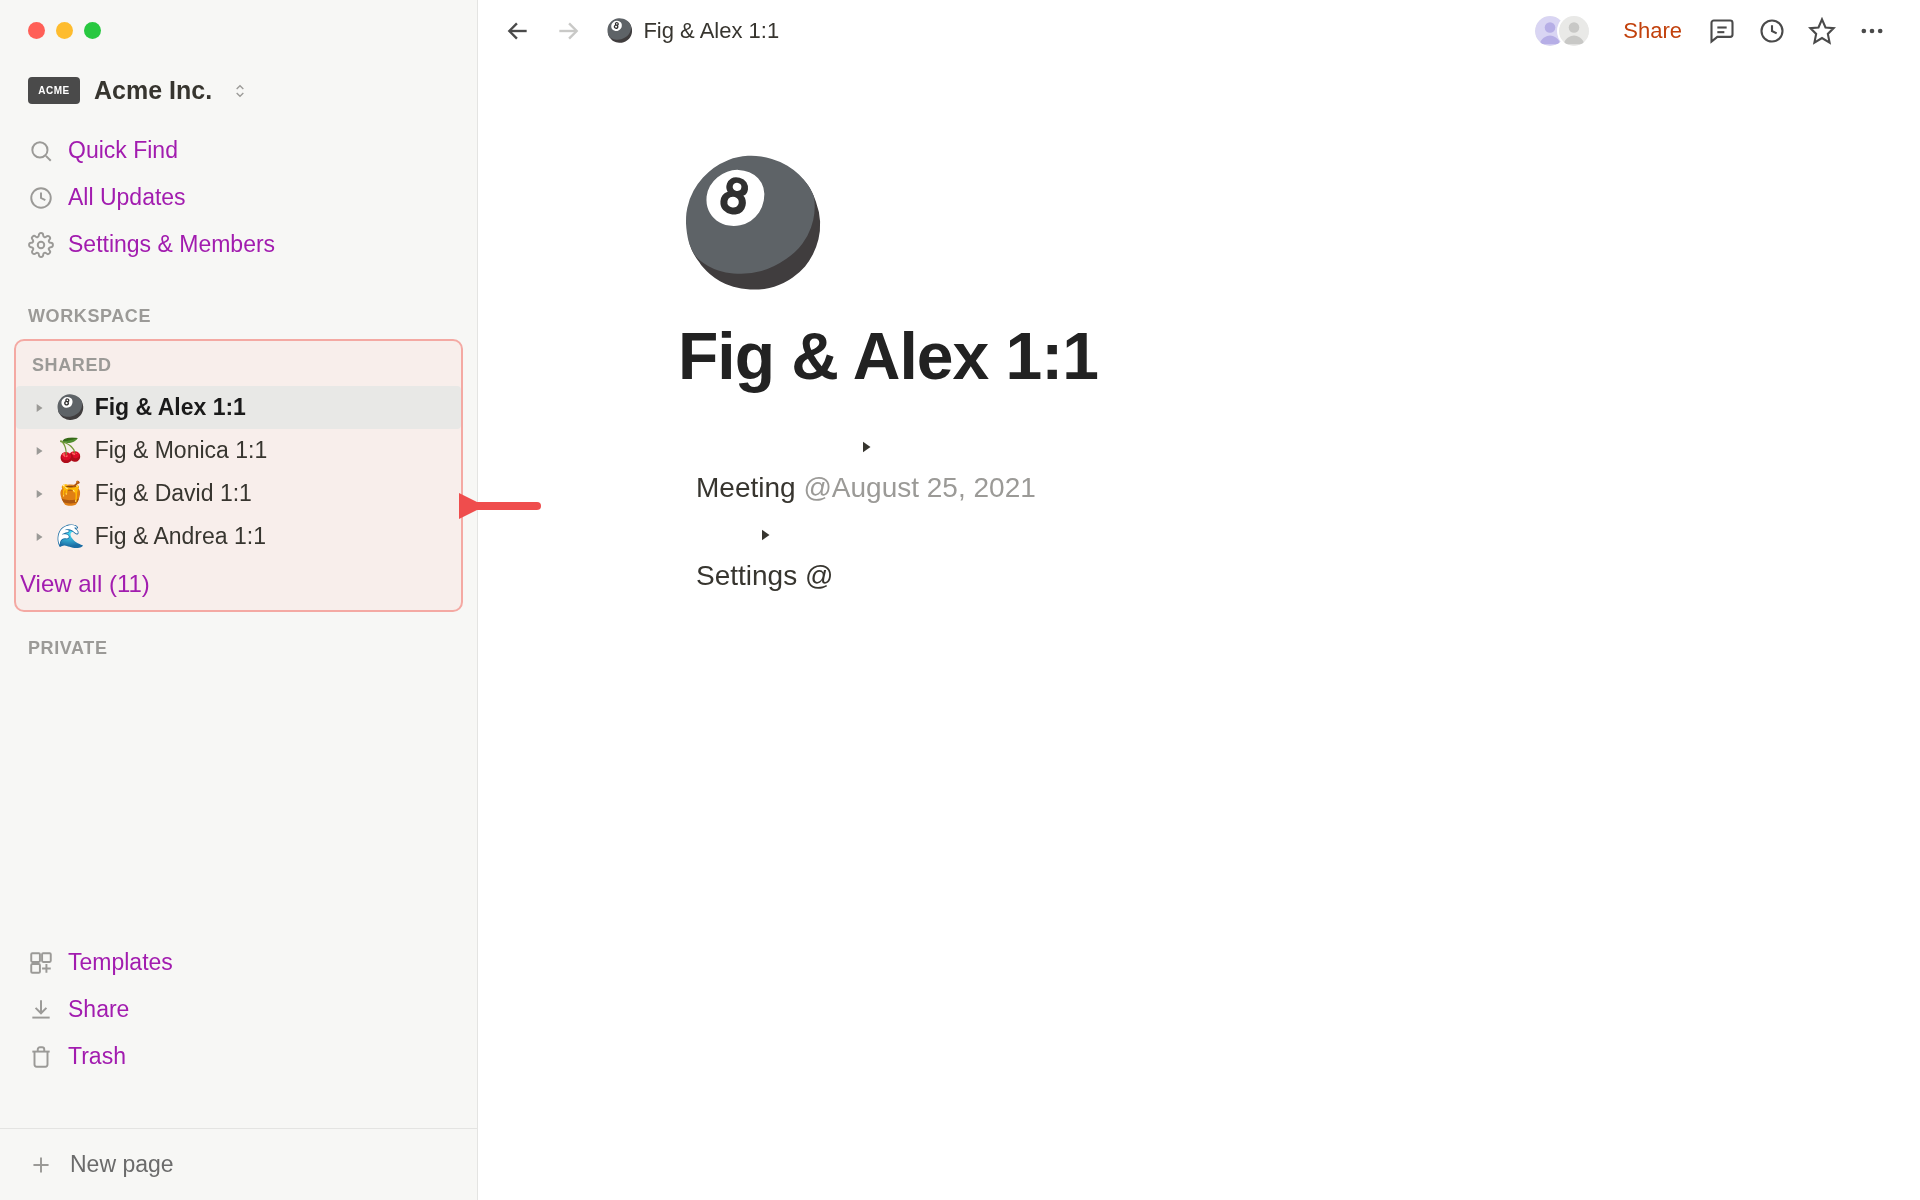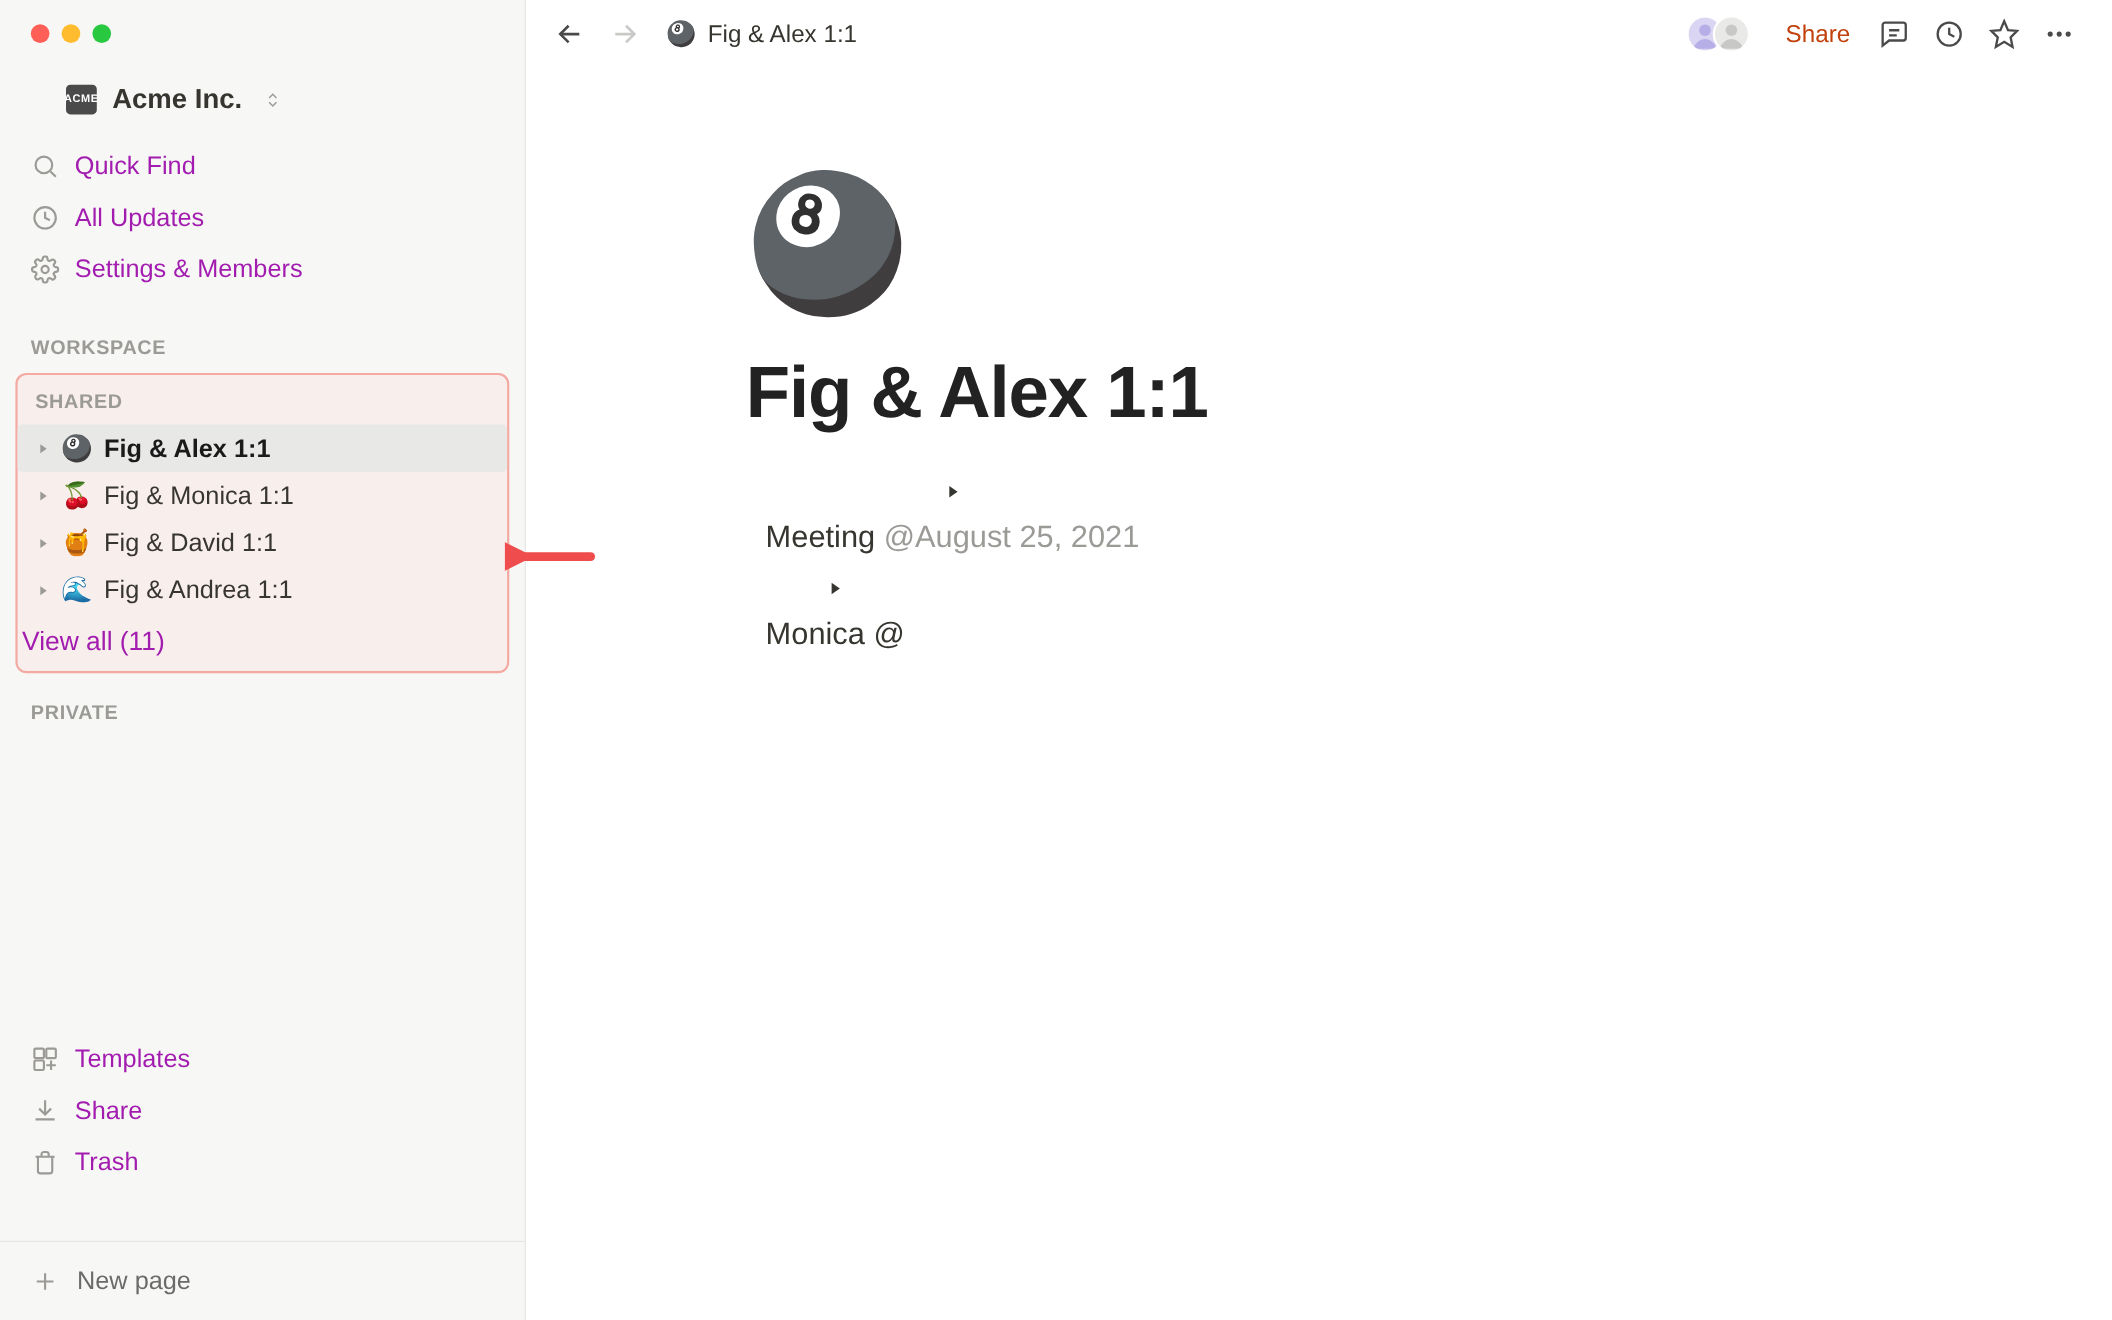--- a/index.html
+++ b/index.html
@@ -38,31 +38,30 @@
   .ws-switcher {
     display: flex;
     align-items: center;
     gap: 14px;
     padding: 18px 28px 18px 28px;
     font-weight: 600;
     font-size: 25px;
     cursor: pointer;
   }
   .ws-badge {
-    width: 28px; height: 27px;
+    width: 52px; height: 27px;
     background: #4a4a4a;
     border-radius: 4px;
     color: #fff;
     font-size: 10px;
     font-weight: 700;
     letter-spacing: 0.5px;
     display: flex;
     align-items: center;
     justify-content: center;
-    margin-left: 32px;
   }
   .chevrons {
     margin-left: 6px;
     width: 16px; height: 16px;
     fill: none;
     stroke: #9b9a97;
     stroke-width: 2;
   }
 
   .nav-list { padding: 4px 8px 20px 8px; }
@@ -465,18 +464,18 @@
       <span>
         <span>Meeting </span><span class="mention">@August 25, 2021</span>
       </span>
     </div>
 
     <div class="toggle-row">
       <svg class="toggle-caret" viewBox="0 0 24 24">
           <polygon points="8,5 18,12 8,19"></polygon>
         </svg>
       <span>
-        <span>Monica @</span><span class="mention"></span>
+        <span>Settings @</span><span class="mention"></span>
       </span>
     </div>
   </div>
 
 </main>
 
 </body></html>

